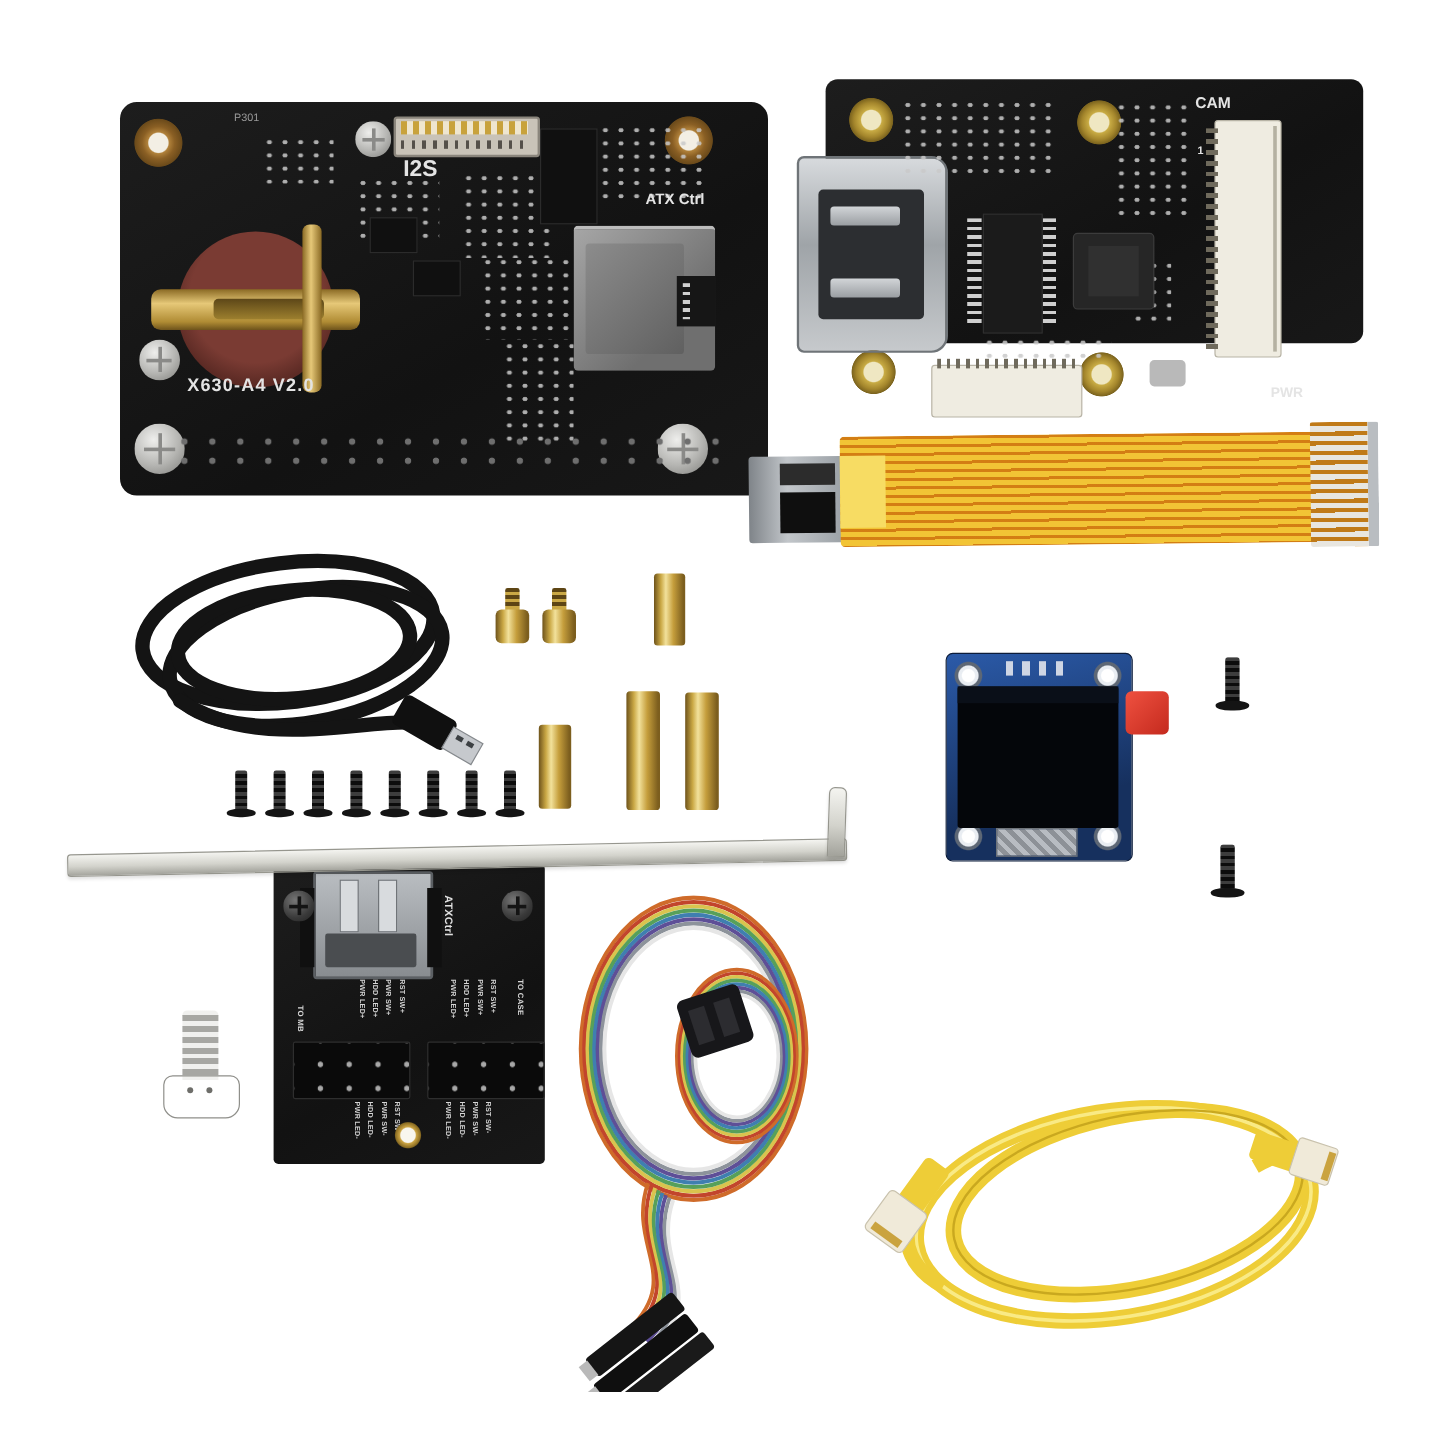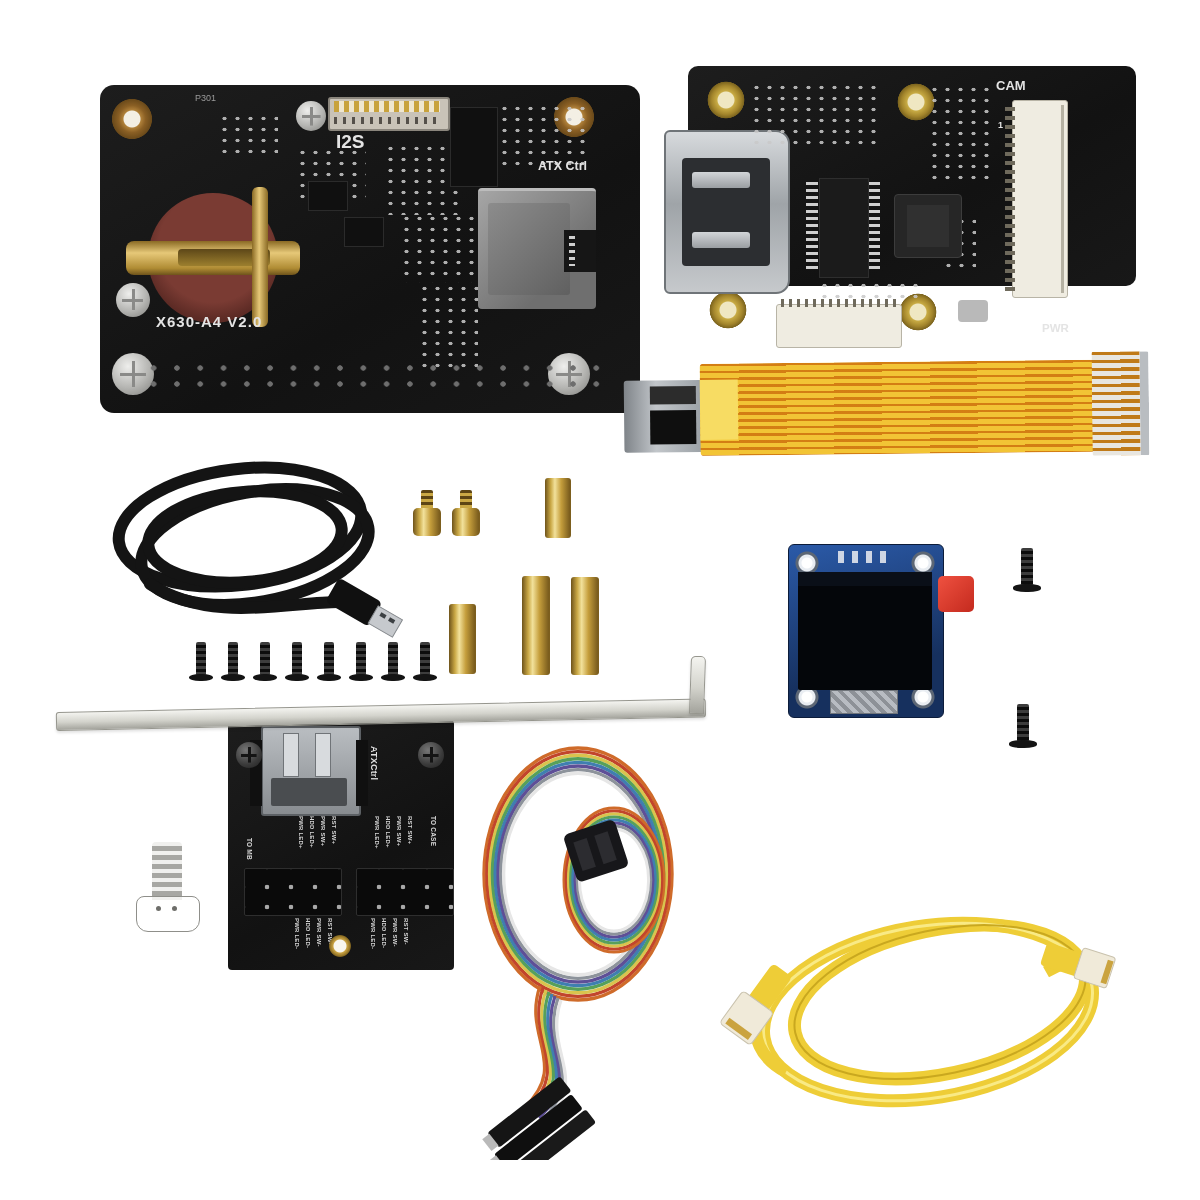--- a/index.html
+++ b/index.html
@@ -150,21 +150,21 @@
            background:repeating-linear-gradient(to bottom,#6f6a5c 0 4px, rgba(0,0,0,0) 4px 9px);"></div>
       <div class="abs" style="right:3px;top:4px;width:3px;height:188px;background:#b5b1a2;"></div>
     </div>
     <div class="abs" style="left:88px;top:238px;width:124px;height:42px;background:#efece1;border:1px solid #b8b4a6;border-radius:3px;">
       <div class="abs" style="left:4px;top:-6px;width:116px;height:8px;
            background:repeating-linear-gradient(to right,#6f6a5c 0 3px, rgba(0,0,0,0) 3px 8px);"></div>
     </div>
 
     <span class="abs silk" style="left:308px;top:12px;font-size:13px;">CAM</span>
     <span class="abs silk" style="left:310px;top:54px;font-size:9px;">1</span>
-    <span class="abs silk" style="left:354px;top:256px;font-size:11.5px;">PWR</span>
+    <span class="abs silk" style="left:371px;top:256px;font-size:11.5px;">PWR</span>
   </div>
 
   <div class="abs" style="left:622px;top:348px;width:520px;height:116px;transform:rotate(-0.6deg);">
     <div class="abs" style="left:2px;top:30px;width:80px;height:72px;border-radius:3px;
                 background:linear-gradient(90deg,#7f8489,#c2c6ca 40%,#9aa0a5);">
       <div class="abs" style="left:26px;top:30px;width:46px;height:34px;background:#0f0f0f;"></div>
       <div class="abs" style="left:26px;top:6px;width:46px;height:18px;background:#2c2c2c;"></div>
     </div>
     <div class="abs ffc-body" style="left:78px;top:14px;width:396px;height:92px;">
       <div class="abs" style="left:0;top:16px;width:38px;height:60px;background:#f7dc63;"></div>

